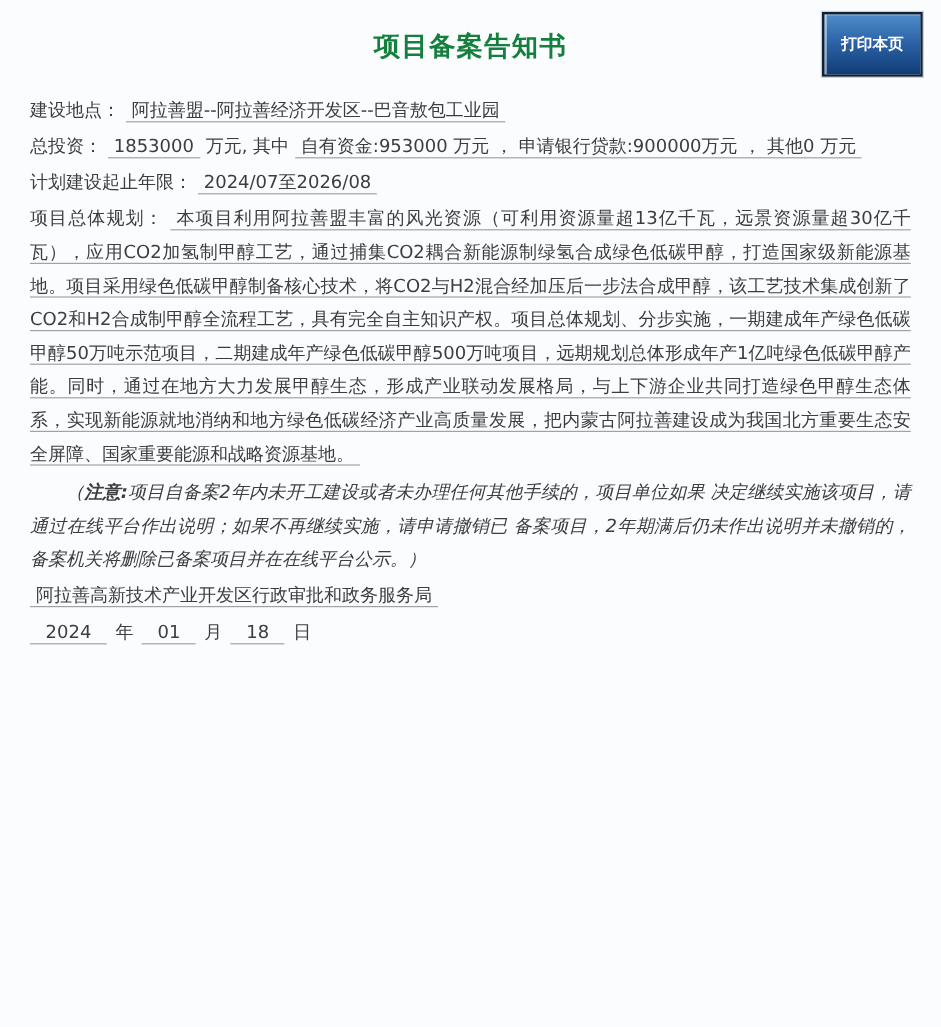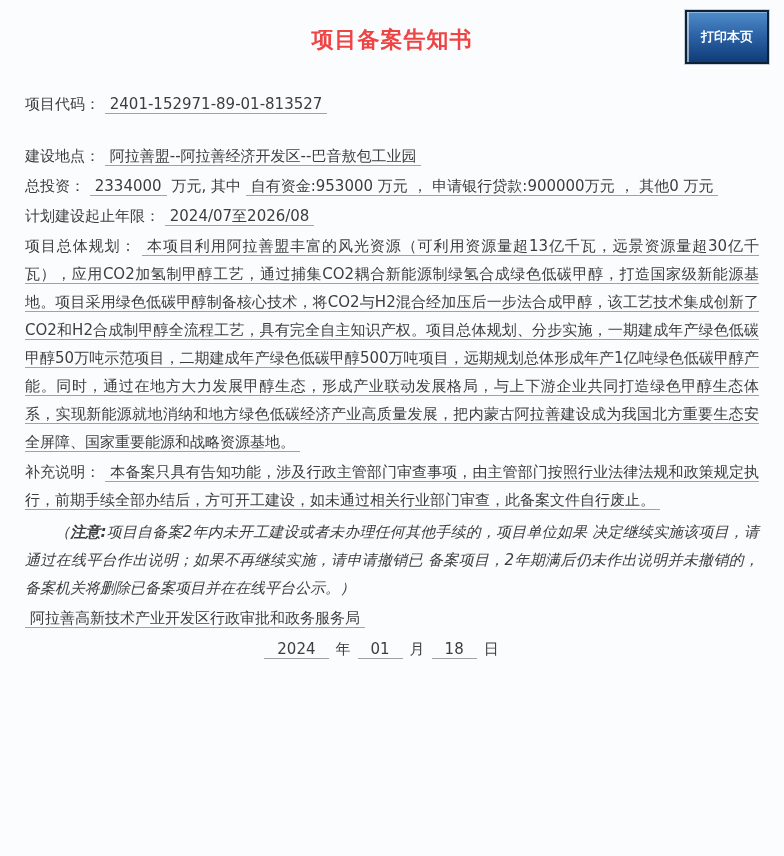--- a/index.html
+++ b/index.html
@@ -28,85 +28,77 @@
     outline: 1px solid #ccd0d9;
     box-shadow: inset 2px 0 0 rgba(255,255,255,.55), inset 0 1px 0 rgba(255,255,255,.35);
     cursor: pointer;
   }
 
   .title {
     text-align: center;
     font-size: 22px;
     font-weight: bold;
     letter-spacing: 1px;
-    color: #ef4444;
+    color: #15803d;
     margin: 26px 0 0 0;
   }
 
   
   .uv { border-bottom: 1px solid #a2a2a2; padding: 0 5px; }
 
   .row { margin-top: 1px; }
   .row-code { margin-top: 36px; }
 
   .para { margin: 0; text-align: justify; }
   .intro { margin-top: 12px; text-indent: 2em; }
   .blk { margin-top: 2px; }
   .loc-row { margin-top: 24px; }
 
   .note { margin-top: 4px; text-indent: 2em; font-style: italic; }
   .note .em { font-weight: bold; }
 
   .footer-agency { text-align: left; margin-top: 2px; padding-right: 0; }
-  .footer-date { text-align: center; margin-top: 3px; padding-right: 14px; }
+  .footer-date { text-align: left; margin-top: 3px; padding-right: 14px; }
   .footer-date .uv { padding: 0 13px; }
   .footer-date .dlabel { margin: 0 7px; }
 </style>
 </head>
 <body>
 
 <button class="print-btn">打印本页</button>
 
 <div class="page">
 
   <h1 class="title">项目备案告知书</h1>
 
-  <div class="row row-code">
-    <span>项目代码：</span>
-    <span class="uv">2401-152971-89-01-813527</span>
-  </div>
 
 
 
   <div class="row loc-row">
     <span>建设地点：</span>
     <span class="uv">阿拉善盟--阿拉善经济开发区--巴音敖包工业园</span>
   </div>
 
   <p class="para blk">
     <span>总投资：</span>
-    <span class="uv">2334000</span>
+    <span class="uv">1853000</span>
     <span>万元, 其中</span>
     <span class="uv">自有资金:953000 万元 ， 申请银行贷款:900000万元 ， 其他0 万元</span>
   </p>
 
   <div class="row blk">
     <span>计划建设起止年限：</span>
     <span class="uv">2024/07至2026/08</span>
   </div>
 
   <p class="para blk">
     <span>项目总体规划：</span>
     <span class="uv">本项目利用阿拉善盟丰富的风光资源（可利用资源量超13亿千瓦，远景资源量超30亿千瓦），应用CO2加氢制甲醇工艺，通过捕集CO2耦合新能源制绿氢合成绿色低碳甲醇，打造国家级新能源基地。项目采用绿色低碳甲醇制备核心技术，将CO2与H2混合经加压后一步法合成甲醇，该工艺技术集成创新了CO2和H2合成制甲醇全流程工艺，具有完全自主知识产权。项目总体规划、分步实施，一期建成年产绿色低碳甲醇50万吨示范项目，二期建成年产绿色低碳甲醇500万吨项目，远期规划总体形成年产1亿吨绿色低碳甲醇产能。同时，通过在地方大力发展甲醇生态，形成产业联动发展格局，与上下游企业共同打造绿色甲醇生态体系，实现新能源就地消纳和地方绿色低碳经济产业高质量发展，把内蒙古阿拉善建设成为我国北方重要生态安全屏障、国家重要能源和战略资源基地。</span>
   </p>
 
-  <p class="para blk">
-    <span>补充说明：</span>
-    <span class="uv">本备案只具有告知功能，涉及行政主管部门审查事项，由主管部门按照行业法律法规和政策规定执行，前期手续全部办结后，方可开工建设，如未通过相关行业部门审查，此备案文件自行废止。</span>
-  </p>
 
   <p class="para note">
     <span>（</span><span class="em">注意:</span><span>项目自备案2年内未开工建设或者未办理任何其他手续的，项目单位如果 决定继续实施该项目，请通过在线平台作出说明；如果不再继续实施，请申请撤销已 备案项目，2年期满后仍未作出说明并未撤销的，备案机关将删除已备案项目并在在线平台公示。）</span>
   </p>
 
   <div class="footer-agency">
     <span class="uv">阿拉善高新技术产业开发区行政审批和政务服务局</span>
   </div>
 
   <div class="footer-date">

